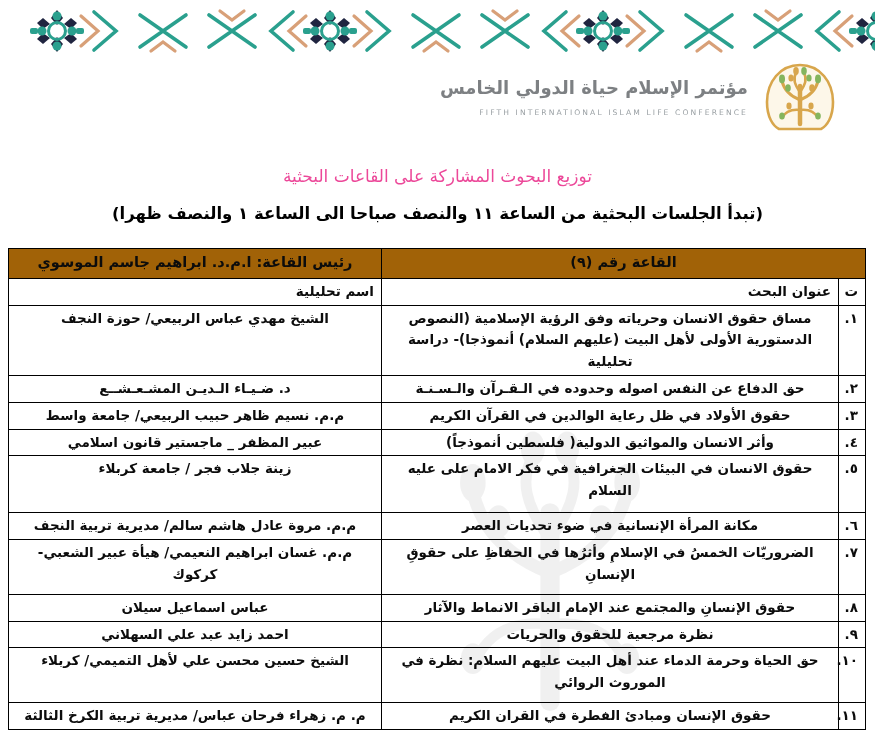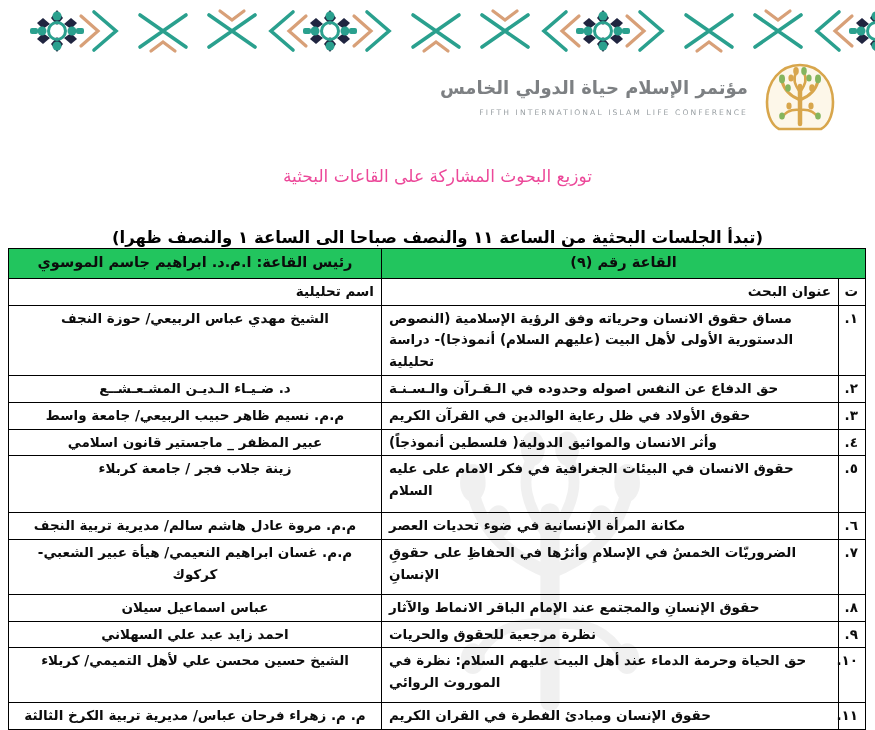--- a/index.html
+++ b/index.html
@@ -32,21 +32,21 @@
     direction: ltr; text-align: right; margin-top: 8px; white-space: nowrap;
   }
   .logo-emblem { width: 84px; height: 74px; flex: 0 0 auto; }
   
   .page-title {
     position: absolute; top: 166px; left: 0; width: 100%;
     text-align: center; font-weight: normal; font-size: 17px; color: #ec4899;
   }
   .page-subtitle {
     position: absolute; top: 204px; left: 0; width: 100%;
-    text-align: center; font-weight: bold; font-size: 16.5px; color: #000; margin-top: 24px;
+    text-align: center; font-weight: bold; font-size: 16.5px; color: #000;
   }
   
   .watermark {
     position: absolute; top: 390px; left: 370px;
     width: 360px; height: 340px; opacity: 0.055; pointer-events: none;
   }
   
   .research-table {
     position: absolute; top: 248px; right: 9px;
     width: 857px;
@@ -57,24 +57,24 @@
   }
   .research-table td {
     border: 1.4px solid #000;
     padding: 2px 7px;
     vertical-align: top;
     line-height: 1.6;
   }
   .col-no    { width: 27px; }
   .col-title { width: 457px; }
   .col-name  { width: 373px; }
-  .hdr-green { background: #22c55e; text-align: center; height: 30px; font-size: 14.5px; vertical-align: middle; }
+  .hdr-green { background: #a16207; text-align: center; height: 30px; font-size: 14.5px; vertical-align: middle; }
   .hdr-cols td { height: 26px; }
   .cell-no    { text-align: center; }
-  .cell-title { text-align: left; }
+  .cell-title { text-align: center; }
   .cell-name  { text-align: center; }
   .hd-no { text-align: center; }
   .hd-title, .hd-name { text-align: right; }
   
   .teal-st   { fill: none; stroke: #2aa08e; stroke-width: 3.6; stroke-linecap: round; }
   .orange-st { fill: none; stroke: #d8a078; stroke-width: 3.2; stroke-linecap: round; }
   .navy-f    { fill: #202540; }
   .teal-f    { fill: #2aa08e; }
   .branch    { fill: none; stroke-linecap: round; }
 </style>

